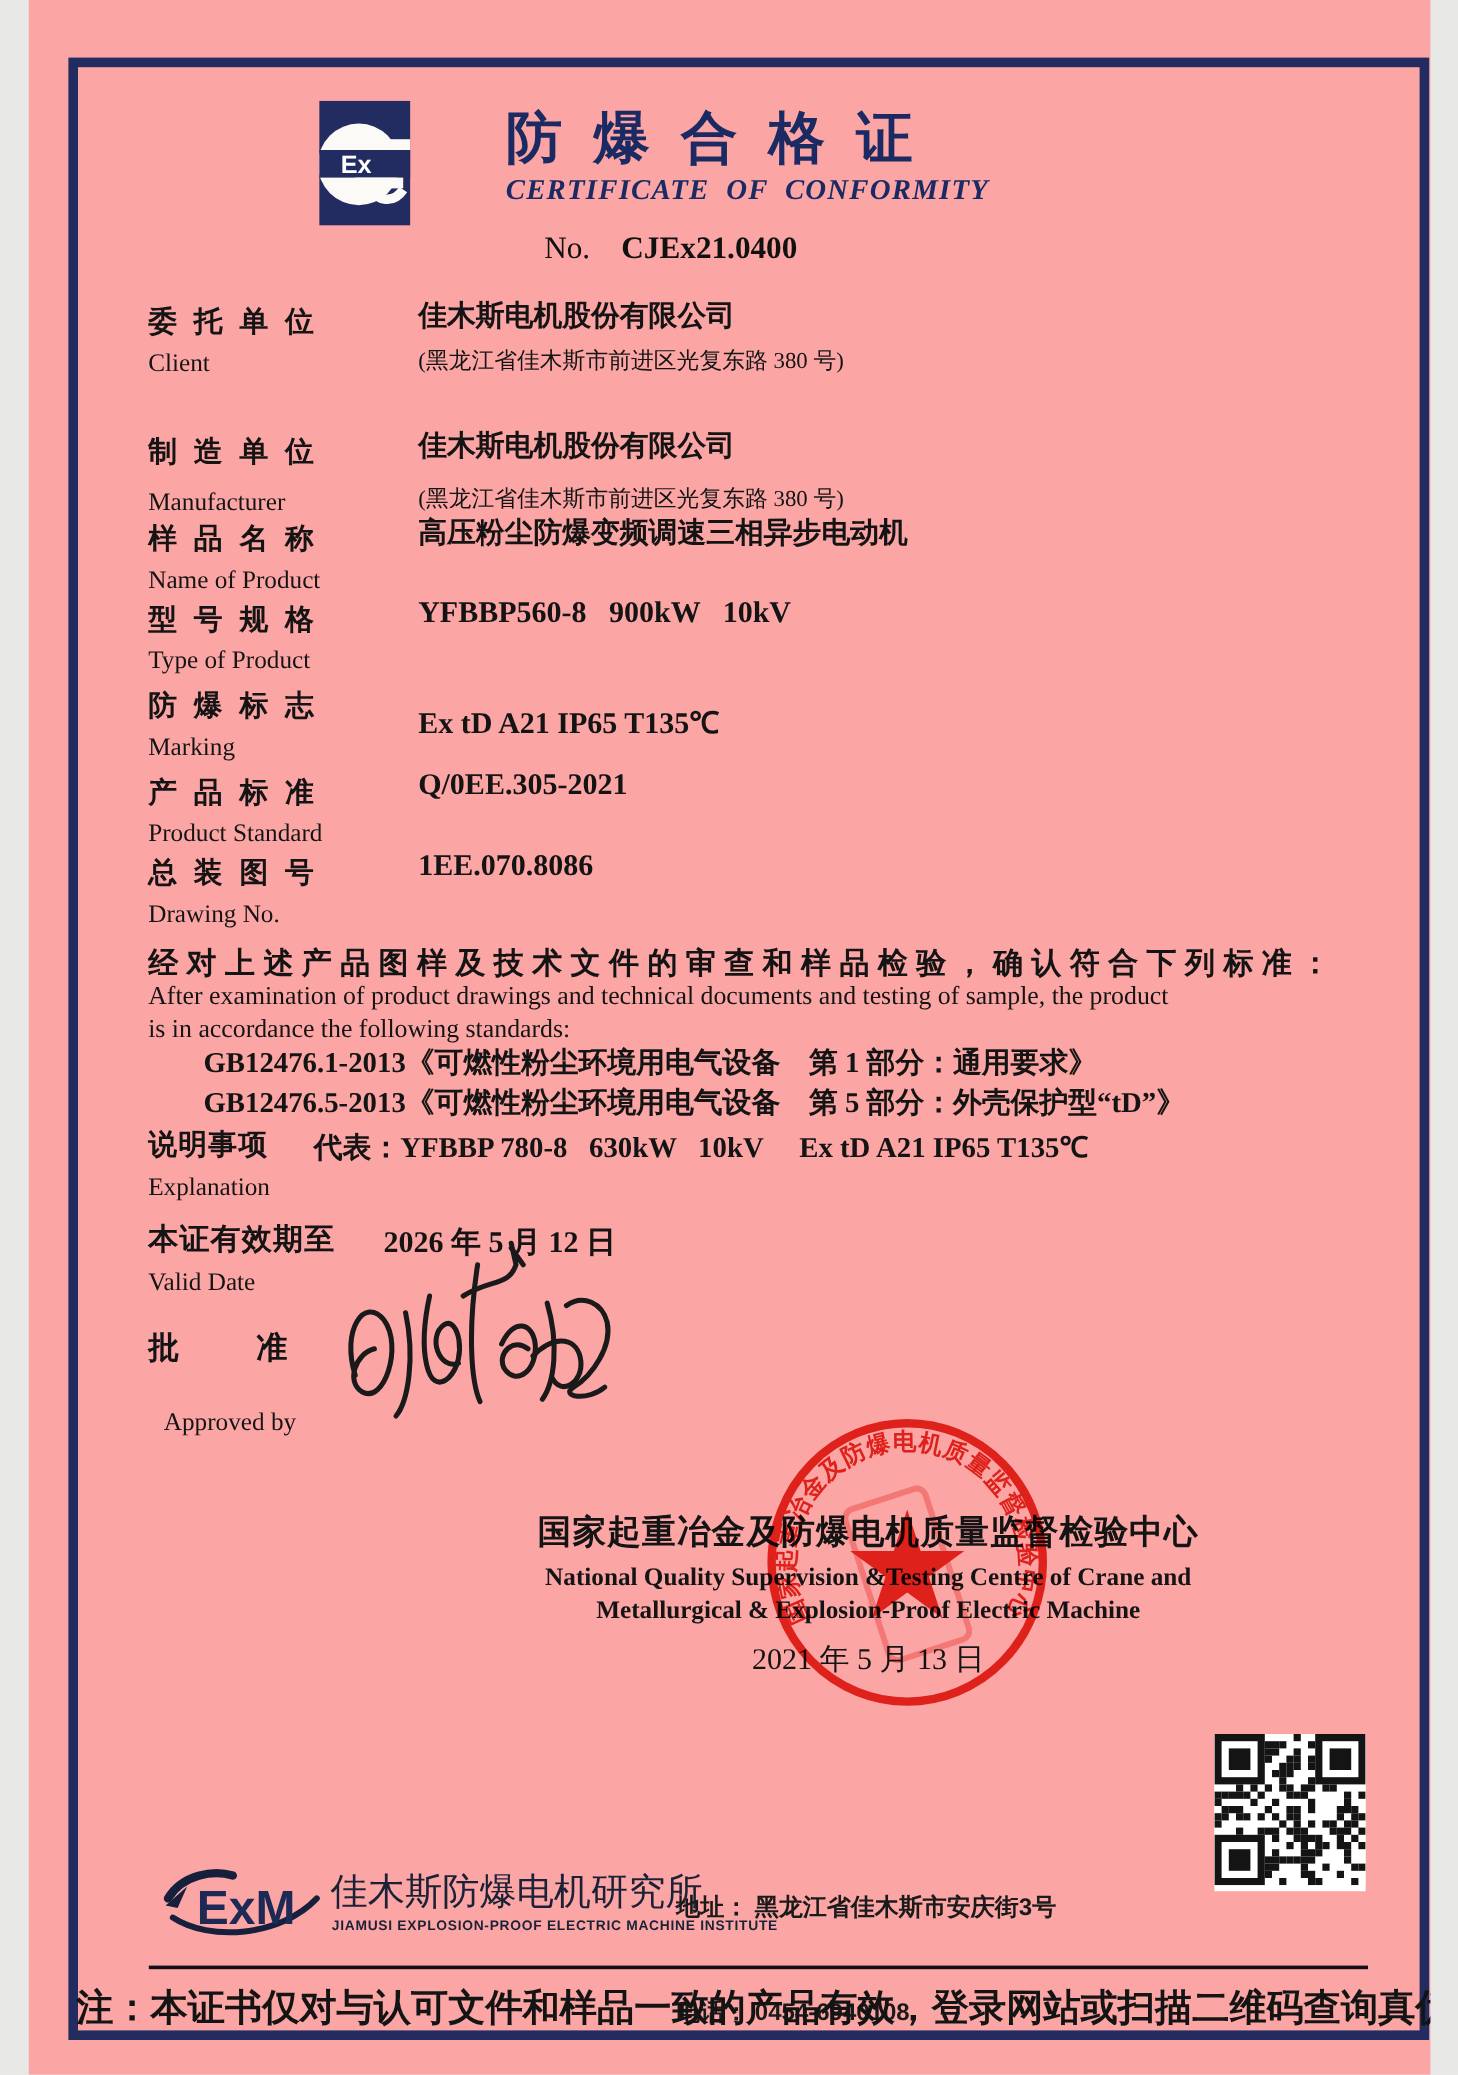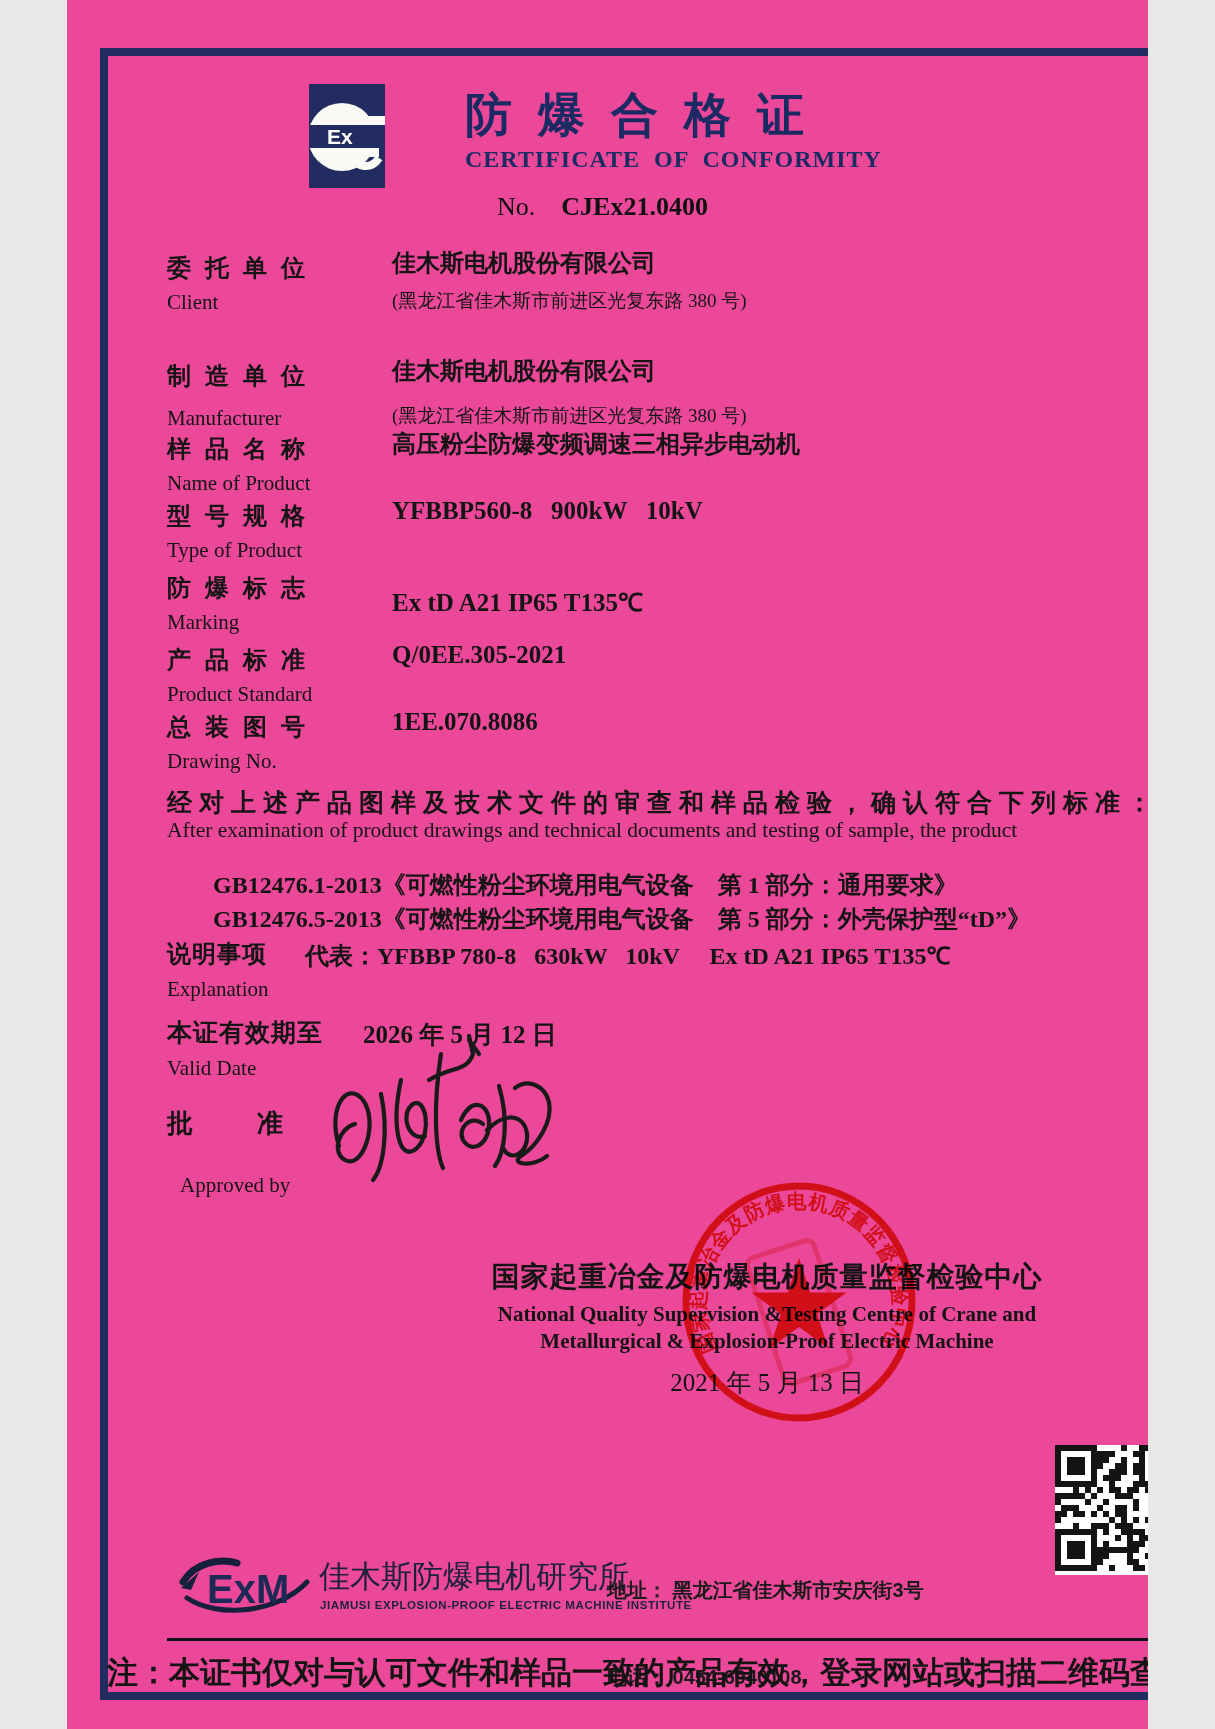--- a/index.html
+++ b/index.html
@@ -1,22 +1,22 @@
 <!DOCTYPE html>
 <html><head>
 <meta charset="utf-8">
 <style>
   html,body{margin:0;padding:0;background:#e8e8e6;}
-  #page{position:relative;width:1081px;height:1729px;background:#ec4899;margin:0 auto;overflow:hidden;
+  #page{position:relative;width:1168px;height:1729px;background:#fca5a5;margin:0 auto;overflow:hidden;
         font-family:"Liberation Serif",serif;color:#141414;}
   .abs{position:absolute;}
   #frame{left:33px;top:48px;width:1134px;height:1652px;border:8px solid #222c60;box-sizing:border-box;}
   
   .title-cn{font-weight:700;font-size:47px;color:#1b2a63;letter-spacing:26px;white-space:nowrap;}
-  .title-en{font-weight:700;font-size:24px;color:#1b2a63;letter-spacing:1px;word-spacing:7px;white-space:nowrap;}
+  .title-en{font-weight:700;font-size:24px;color:#1b2a63;letter-spacing:1px;word-spacing:7px;white-space:nowrap;font-style:italic;}
   .cert-no{font-size:26px;color:#111;}
   .cert-no b{font-weight:600;margin-left:26px;}
   
   .row{position:absolute;left:100px;width:1020px;display:flex;}
   .lab{width:225px;flex:0 0 225px;}
   .cn-label{font-weight:600;font-size:24px;letter-spacing:4px;white-space:nowrap;}
   .en-label{font-size:21px;margin-top:6px;white-space:nowrap;}
   .value-cn{font-weight:700;font-size:24px;white-space:pre;}
   .value-sub{font-size:19px;margin-top:9px;white-space:pre;}
   .value-en{font-weight:700;font-size:25px;white-space:pre;}
@@ -130,20 +130,21 @@
         <div class="cn-label" style="margin-top:3px;">总 装 图 号</div>
       <div class="en-label">Drawing No.</div>
       </div>
     <div>
         <div class="value-en">1EE.070.8086</div>
       </div>
   </div>
 
   <div class="abs stmt-cn" style="left:100px;top:786px;">经对上述产品图样及技术文件的审查和样品检验，确认符合下列标准：</div>
   <div class="abs stmt-en" style="left:100px;top:818px;">After examination of product drawings and technical documents and testing of sample, the product</div>
+  <div class="abs stmt-en" style="left:100px;top:845px;">is in accordance the following standards:</div>
   <div class="abs std" style="left:146px;top:869px;">GB12476.1-2013《可燃性粉尘环境用电气设备　第 1 部分：通用要求》</div>
   <div class="abs std" style="left:146px;top:903px;">GB12476.5-2013《可燃性粉尘环境用电气设备　第 5 部分：外壳保护型“tD”》</div>
 
   <div class="abs cn-label" style="left:100px;top:938px;letter-spacing:1px;">说明事项</div>
   <div class="abs en-label" style="left:100px;top:971px;">Explanation</div>
   <div class="abs std" style="left:238px;top:938px;">代表：YFBBP 780-8   630kW   10kV     Ex tD A21 IP65 T135℃</div>
 
   <div class="abs cn-label" style="left:100px;top:1016px;letter-spacing:1px;font-size:25px;">本证有效期至</div>
   <div class="abs en-label" style="left:100px;top:1050px;">Valid Date</div>
   <div class="abs" style="left:296px;top:1018px;font-size:25px;font-weight:600;">2026 年 5 月 12 日</div>

